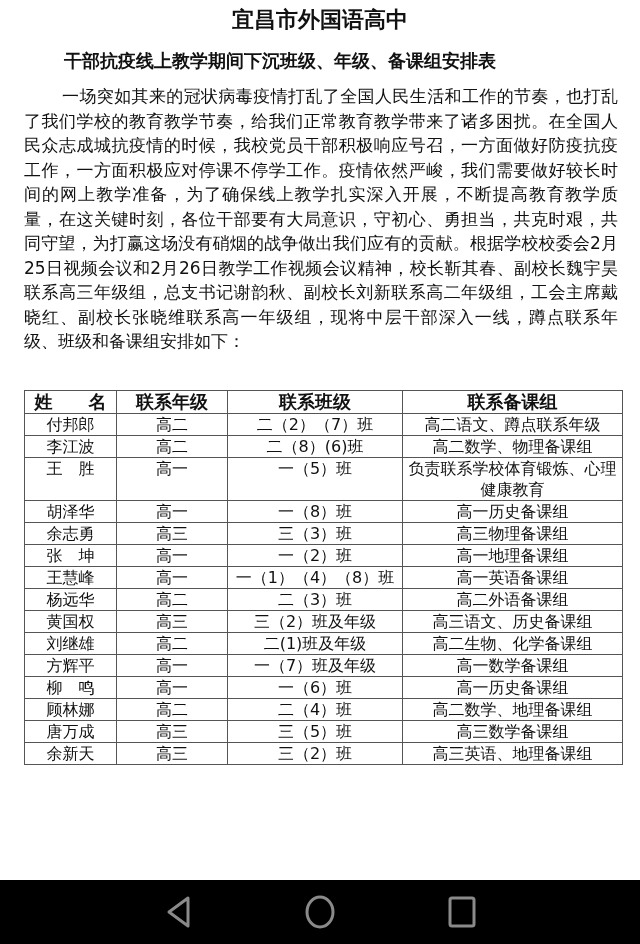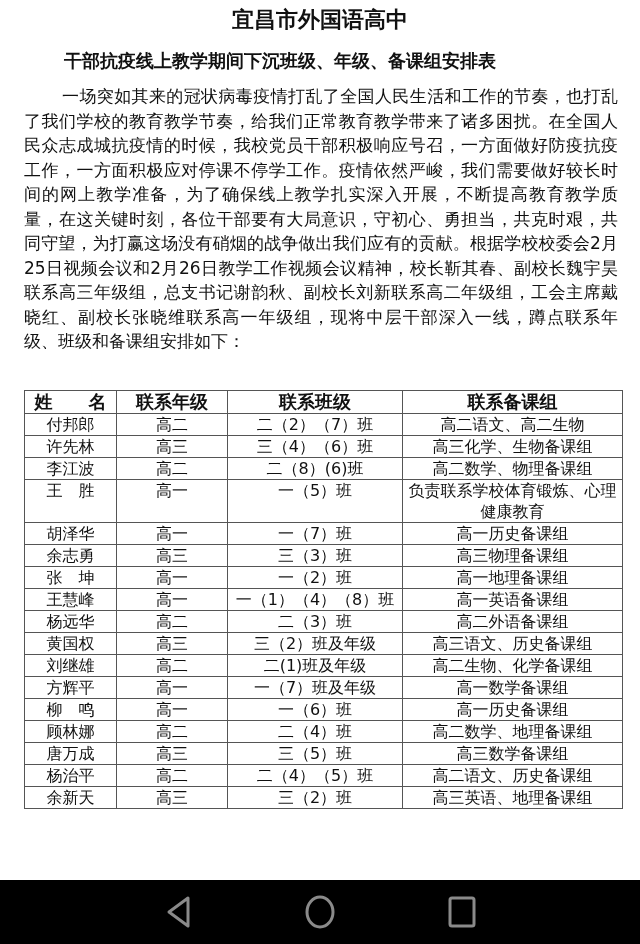--- a/index.html
+++ b/index.html
@@ -128,44 +128,38 @@
         <th>联系年级</th>
         <th>联系班级</th>
         <th>联系备课组</th>
       </tr>
     </thead>
     <tbody>
       <tr>
         <td>付邦郎</td>
         <td>高二</td>
         <td>二（2）（7）班</td>
-        <td>高二语文、高二生物</td>
-      </tr>
-      <tr>
-        <td>许先林</td>
-        <td>高三</td>
-        <td>三（4）（6）班</td>
-        <td>高三化学、生物备课组</td>
+        <td>高二语文、蹲点联系年级</td>
       </tr>
       <tr>
         <td>李江波</td>
         <td>高二</td>
         <td>二（8）(6)班</td>
         <td>高二数学、物理备课组</td>
       </tr>
       <tr>
         <td>王　胜</td>
         <td>高一</td>
         <td>一（5）班</td>
         <td>负责联系学校体育锻炼、心理健康教育</td>
       </tr>
       <tr>
         <td>胡泽华</td>
         <td>高一</td>
-        <td>一（7）班</td>
+        <td>一（8）班</td>
         <td>高一历史备课组</td>
       </tr>
       <tr>
         <td>余志勇</td>
         <td>高三</td>
         <td>三（3）班</td>
         <td>高三物理备课组</td>
       </tr>
       <tr>
         <td>张　坤</td>
@@ -213,26 +207,20 @@
         <td>顾林娜</td>
         <td>高二</td>
         <td>二（4）班</td>
         <td>高二数学、地理备课组</td>
       </tr>
       <tr>
         <td>唐万成</td>
         <td>高三</td>
         <td>三（5）班</td>
         <td>高三数学备课组</td>
-      </tr>
-      <tr>
-        <td>杨治平</td>
-        <td>高二</td>
-        <td>二（4）（5）班</td>
-        <td>高二语文、历史备课组</td>
       </tr>
       <tr>
         <td>余新天</td>
         <td>高三</td>
         <td>三（2）班</td>
         <td>高三英语、地理备课组</td>
       </tr>
     </tbody>
   </table>
 </div>

